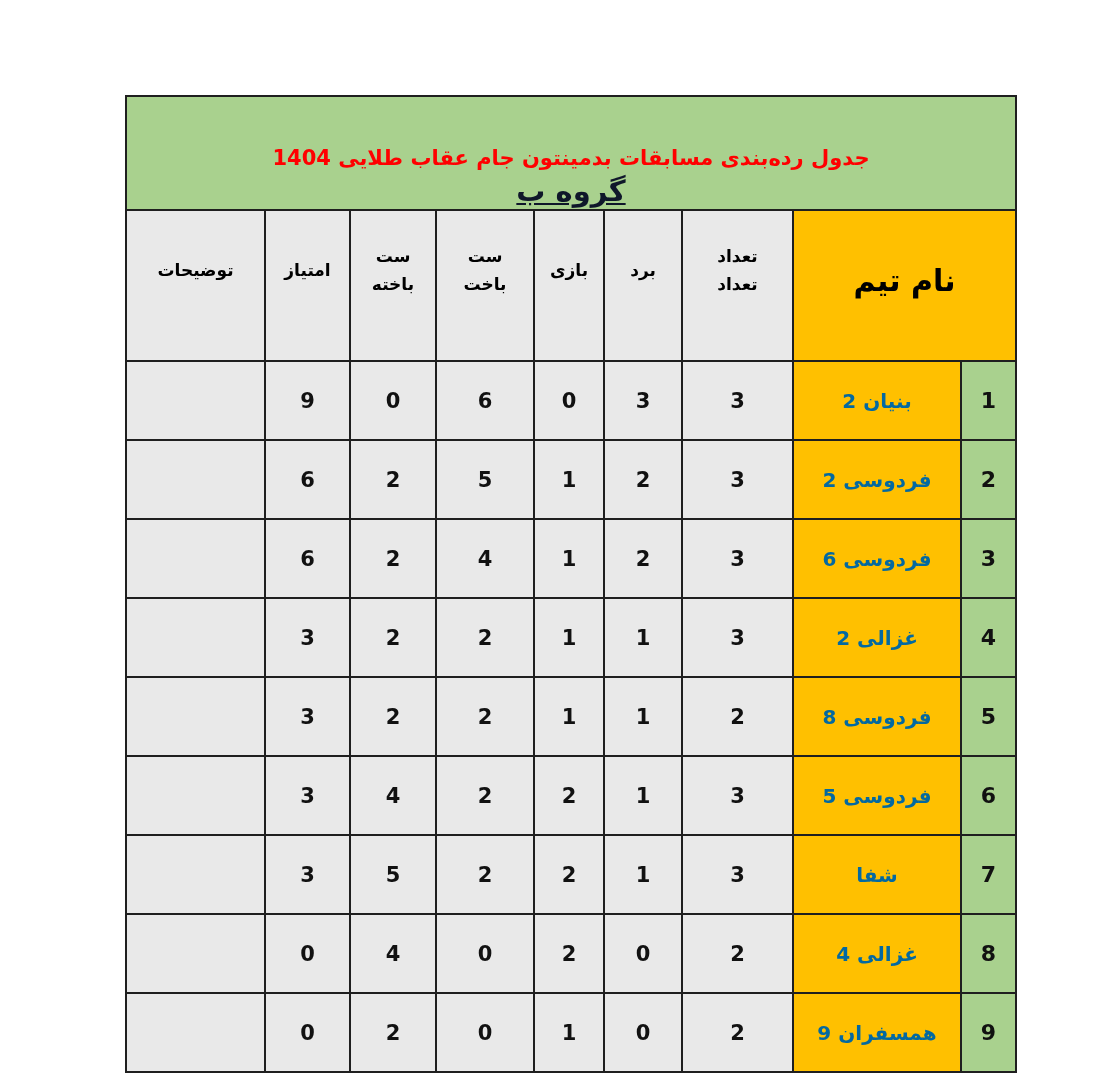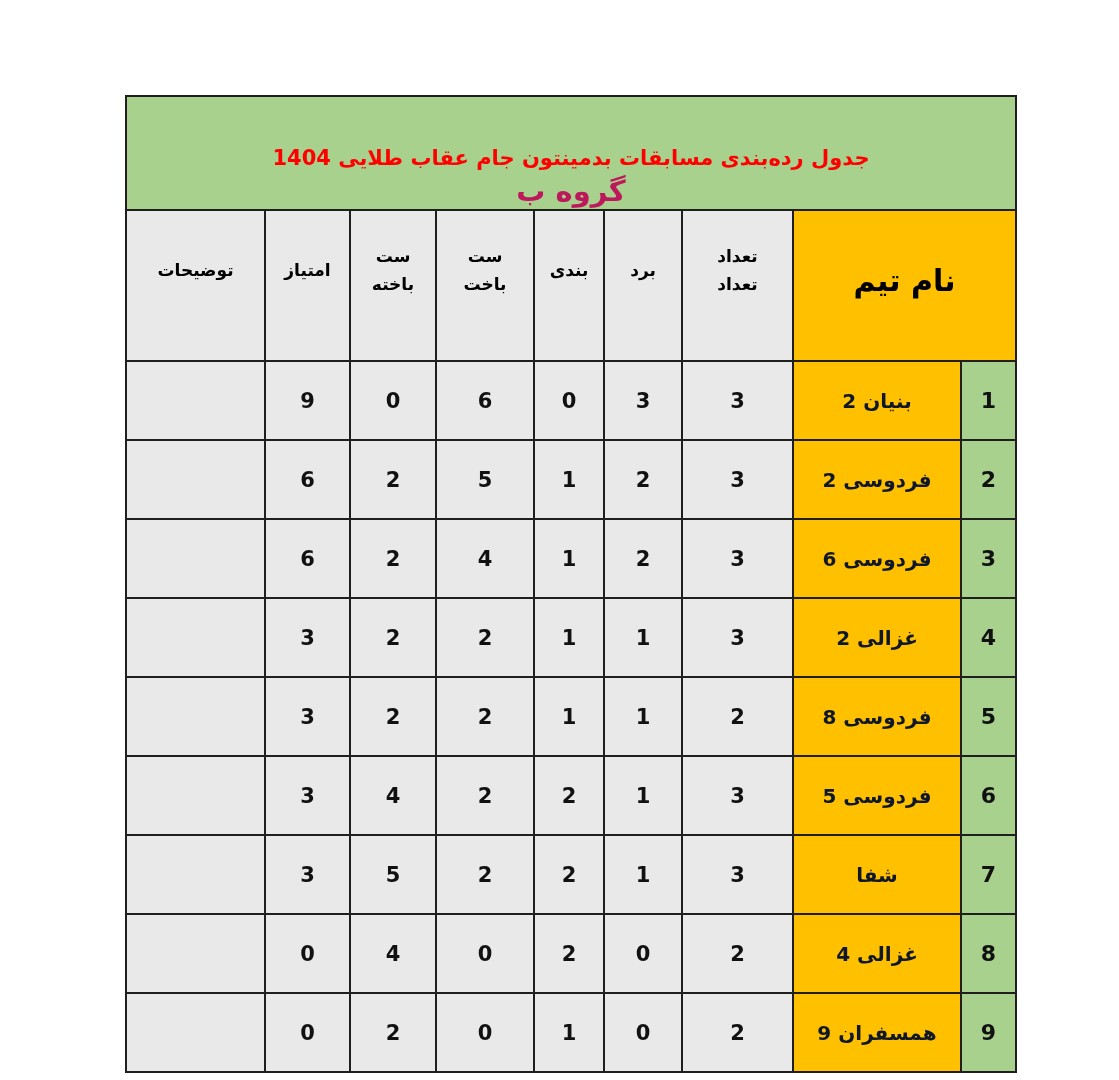--- a/index.html
+++ b/index.html
@@ -33,25 +33,26 @@
     padding-top: 8px;
   }
   .title-line1 {
     color: #FF0000;
     font-weight: bold;
     font-size: 21px;
     line-height: 1.3;
     margin-top: 48px;
   }
   .title-line2 {
-    color: #be185d;
+    color: #0f172a;
     font-weight: bold;
     font-size: 29px;
     line-height: 1.2;
     margin-top: 2px;
+    text-decoration: underline;
   }
   
   .header-row td {
     height: 119px;
     background: #E9E9E9;
     color: #000000;
     font-weight: bold;
     font-size: 17px;
     vertical-align: middle;
     padding-bottom: 30px;
@@ -69,21 +70,21 @@
   }
   .rank-cell {
     background: #A9D18E;
     color: #111111;
     font-weight: bold;
     font-size: 22px;
     padding-top: 6px;
   }
   .team-cell {
     background: #FFC000;
-    color: #0f172a;
+    color: #0369a1;
     font-weight: bold;
     font-size: 20px;
     padding-top: 6px;
   }
   .num-cell {
     background: #E9E9E9;
     color: #111111;
     font-weight: bold;
     font-size: 21px;
     padding-top: 8px;
@@ -116,21 +117,21 @@
     </td>
   </tr>
 
   <tr class="header-row">
     <td colspan="2" class="team-head">نام تیم</td>
     <td>
       <div>تعداد</div>
       <div>تعداد</div>
     </td>
     <td>برد</td>
-    <td>بندی</td>
+    <td>بازی</td>
     <td>
       <div>ست</div>
       <div>باخت</div>
     </td>
     <td>
       <div>ست</div>
       <div>باخته</div>
     </td>
     <td>امتیاز</td>
     <td>توضیحات</td>

